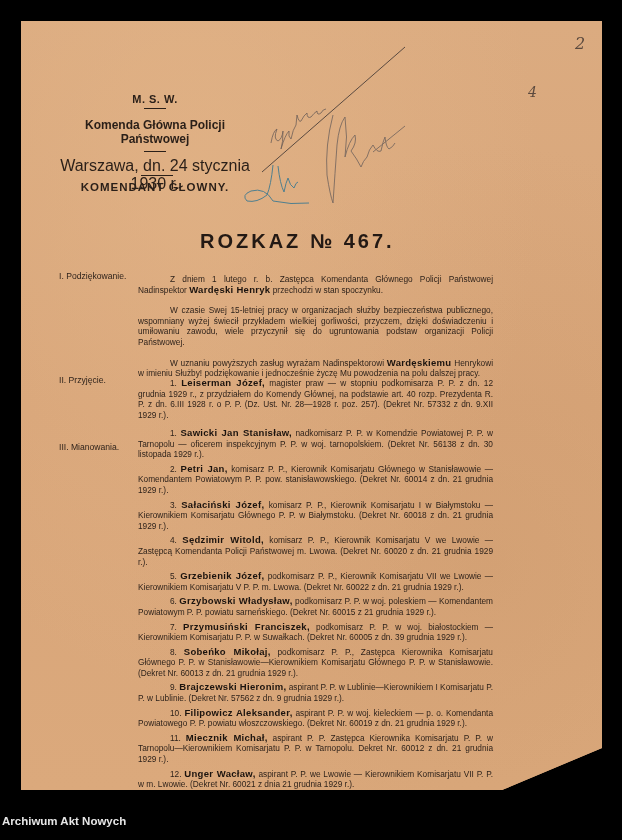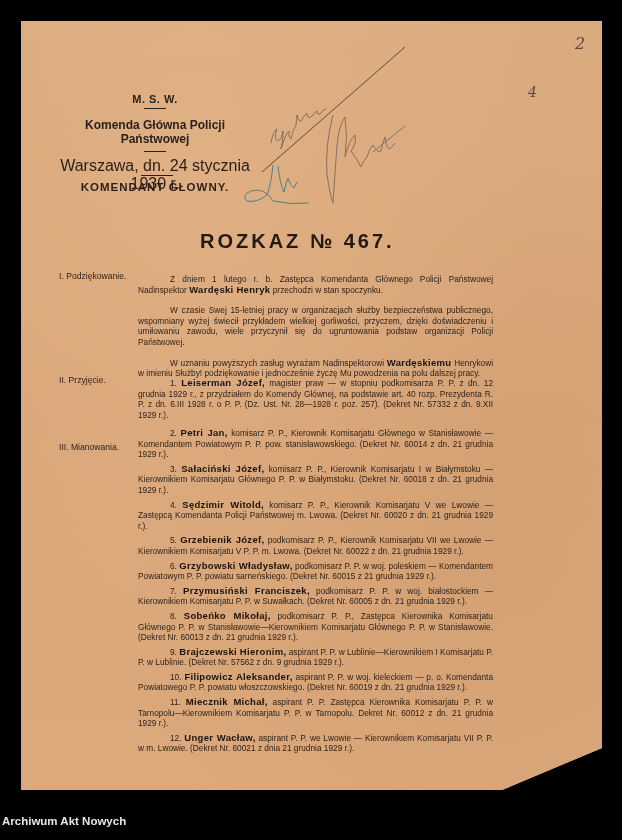--- a/index.html
+++ b/index.html
@@ -74,26 +74,27 @@
   <p class="indent"><span>W uznaniu powyższych zasług wyrażam Nadinspektorowi </span><b class="name">Wardęskiemu</b><span> Henrykowi w imieniu Służby! podziękowanie i jednocześnie życzę Mu powodzenia na polu dalszej pracy.</span></p>
 </div>
 
 <div class="sec-label" style="top:375px;">II. Przyjęcie.</div>
 <div class="body" style="top:374px;">
   <p class="indent"><span>1.</span> <b class="name">Leiserman Józef,</b><span> magister praw — w stopniu podkomisarza P. P. z dn. 12 grudnia 1929 r., z przydziałem do Komendy Głównej, na podstawie art. 40 rozp. Prezydenta R. P. z dn. 6.III 1928 r. o P. P. (Dz. Ust. Nr. 28—1928 r. poz. 257). (Dekret Nr. 57332 z dn. 9.XII 1929 r.).</span></p>
 </div>
 
 <div class="sec-label" style="top:442px;">III. Mianowania.</div>
 <div class="body" style="top:424px;">
+  <p class="indent"><span>1.</span> <b class="name">Sawicki Jan Stanisław,</b><span> nadkomisarz P. P. w Komendzie Powiatowej P. P. w Tarnopolu — oficerem inspekcyjnym P. P. w woj. tarnopolskiem. (Dekret Nr. 56138 z dn. 30 listopada 1929 r.).</span></p>
   <p class="indent"><span>2.</span> <b class="name">Petri Jan,</b><span> komisarz P. P., Kierownik Komisarjatu Głównego w Stanisławowie — Komendantem Powiatowym P. P. pow. stanisławowskiego. (Dekret Nr. 60014 z dn. 21 grudnia 1929 r.).</span></p>
   <p class="indent"><span>3.</span> <b class="name">Sałaciński Józef,</b><span> komisarz P. P., Kierownik Komisarjatu I w Białymstoku — Kierownikiem Komisarjatu Głównego P. P. w Białymstoku. (Dekret Nr. 60018 z dn. 21 grudnia 1929 r.).</span></p>
   <p class="indent"><span>4.</span> <b class="name">Sędzimir Witold,</b><span> komisarz P. P., Kierownik Komisarjatu V we Lwowie — Zastępcą Komendanta Policji Państwowej m. Lwowa. (Dekret Nr. 60020 z dn. 21 grudnia 1929 r.).</span></p>
   <p class="indent"><span>5.</span> <b class="name">Grzebienik Józef,</b><span> podkomisarz P. P., Kierownik Komisarjatu VII we Lwowie — Kierownikiem Komisarjatu V P. P. m. Lwowa. (Dekret Nr. 60022 z dn. 21 grudnia 1929 r.).</span></p>
   <p class="indent"><span>6.</span> <b class="name">Grzybowski Władysław,</b><span> podkomisarz P. P. w woj. poleskiem — Komendantem Powiatowym P. P. powiatu sarneńskiego. (Dekret Nr. 60015 z 21 grudnia 1929 r.).</span></p>
-  <p class="indent"><span>7.</span> <b class="name">Przymusiński Franciszek,</b><span> podkomisarz P. P. w woj. białostockiem — Kierownikiem Komisarjatu P. P. w Suwałkach. (Dekret Nr. 60005 z dn. 21 grudnia 1929 r.).</span></p>
+  <p class="indent"><span>7.</span> <b class="name">Przymusiński Franciszek,</b><span> podkomisarz P. P. w woj. białostockiem — Kierownikiem Komisarjatu P. P. w Suwałkach. (Dekret Nr. 60005 z dn. 39 grudnia 1929 r.).</span></p>
   <p class="indent"><span>8.</span> <b class="name">Sobeńko Mikołaj,</b><span> podkomisarz P. P., Zastępca Kierownika Komisarjatu Głównego P. P. w Stanisławowie—Kierownikiem Komisarjatu Głównego P. P. w Stanisławowie. (Dekret Nr. 60013 z dn. 21 grudnia 1929 r.).</span></p>
   <p class="indent"><span>9.</span> <b class="name">Brajczewski Hieronim,</b><span> aspirant P. P. w Lublinie—Kierownikiem I Komisarjatu P. P. w Lublinie. (Dekret Nr. 57562 z dn. 9 grudnia 1929 r.).</span></p>
   <p class="indent"><span>10.</span> <b class="name">Filipowicz Aleksander,</b><span> aspirant P. P. w woj. kieleckiem — p. o. Komendanta Powiatowego P. P. powiatu włoszczowskiego. (Dekret Nr. 60019 z dn. 21 grudnia 1929 r.).</span></p>
   <p class="indent"><span>11.</span> <b class="name">Miecznik Michał,</b><span> aspirant P. P. Zastępca Kierownika Komisarjatu P. P. w Tarnopolu—Kierownikiem Komisarjatu P. P. w Tarnopolu. Dekret Nr. 60012 z dn. 21 grudnia 1929 r.).</span></p>
   <p class="indent"><span>12.</span> <b class="name">Unger Wacław,</b><span> aspirant P. P. we Lwowie — Kierownikiem Komisarjatu VII P. P. w m. Lwowie. (Dekret Nr. 60021 z dnia 21 grudnia 1929 r.).</span></p>
 </div>
 
 <div class="footer-credit">Archiwum Akt Nowych</div>
 
 </body></html>

